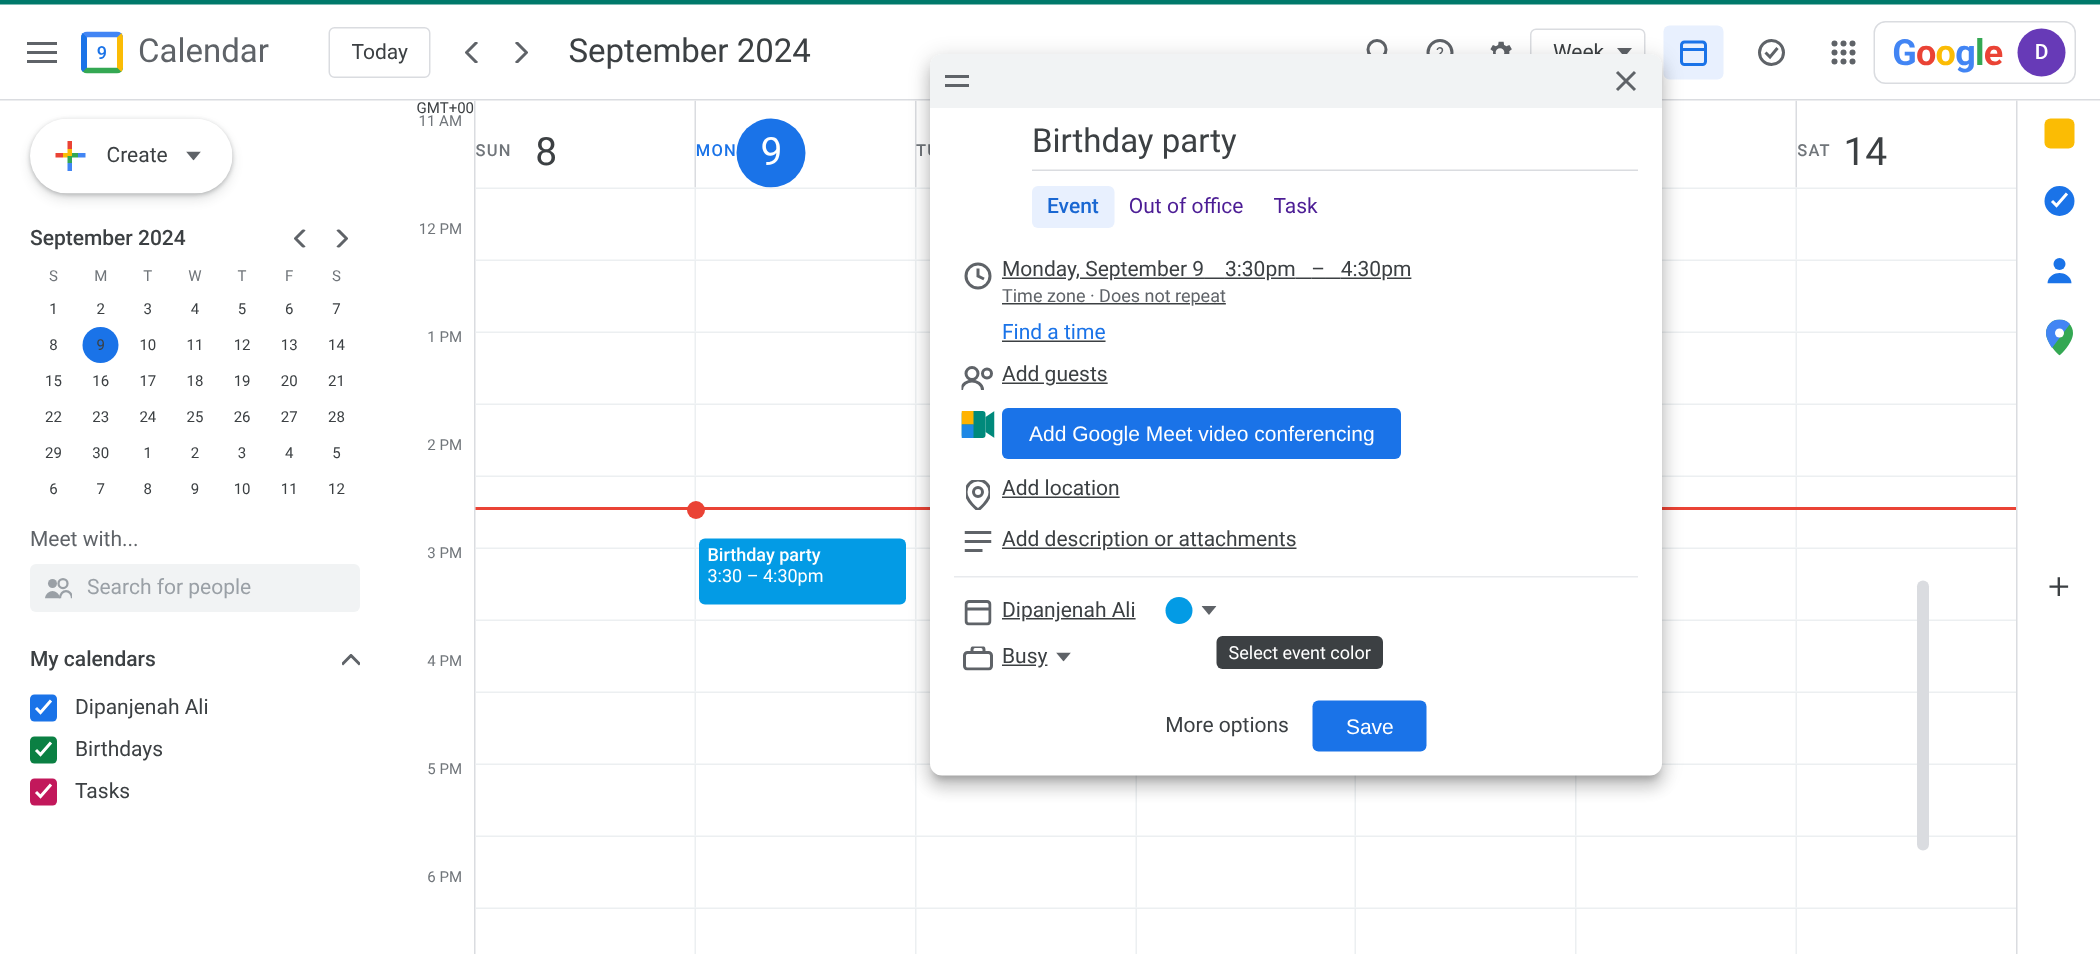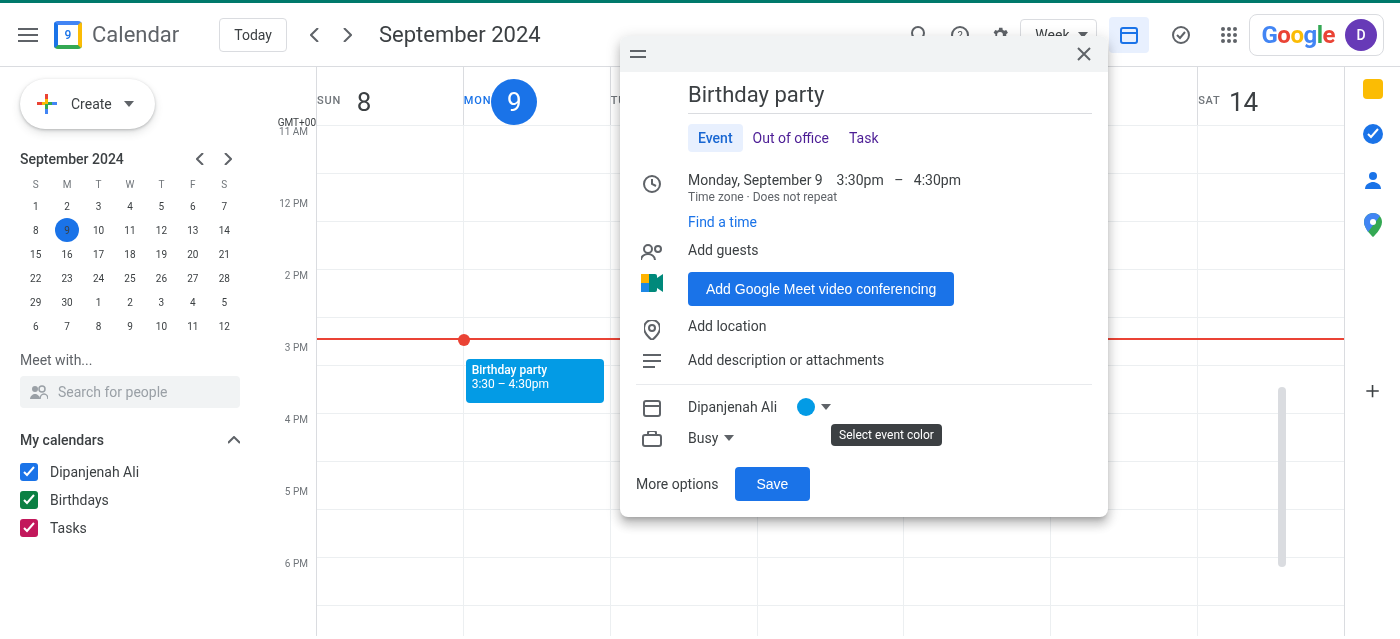--- a/index.html
+++ b/index.html
@@ -132,38 +132,38 @@
   }
   .pop-bar{height:36px;background:#f1f3f4;border-radius:8px 8px 0 0;display:flex;align-items:center;justify-content:space-between;padding:0 10px;color:#5f6368;}
   .pop-body{padding:4px 16px 0 16px;}
   .title-row{padding-left:52px;margin-bottom:8px;}
   .title-input{font-size:22px;color:#3c4043;font-weight:400;border:none;outline:none;width:100%;padding:6px 0;border-bottom:1px solid #dadce0;}
   
   .tab-row{padding-left:52px;display:flex;margin:10px 0 14px;}
   .tab{font-size:14px;color:#4c1d95;padding:6px 10px;border-radius:4px;cursor:pointer;}
   .tab.active{background:#e8f0fe;color:#1967d2;font-weight:500;}
 
-  .line{display:flex;align-items:flex-start;gap:20px;padding:6px 0;}
+  .line{display:flex;align-items:flex-start;padding:6px 0;text-decoration:underline;}
   .line .ic{width:32px;display:flex;justify-content:center;color:#5f6368;padding-top:2px;}
   .line .content{flex:1;font-size:14px;color:#3c4043;}
   .sub{color:#5f6368;font-size:12px;margin-top:2px;}
   .link{color:#1a73e8;cursor:pointer;}
   .placeholder{color:#5f6368;cursor:pointer;}
   .meet-btn{
     background:var(--blue);color:#fff;border:none;border-radius:4px;padding:9px 18px;font-size:14px;font-weight:500;cursor:pointer;
   }
 
   .color-dot{width:18px;height:18px;border-radius:50%;background:var(--peacock);}
   .busy-row{display:flex;align-items:center;gap:6px;color:#3c4043;}
 
   .tooltip{
     position:absolute;background:#3c4043;color:#fff;font-size:12px;padding:4px 8px;border-radius:4px;white-space:nowrap;
   }
 
-  .pop-actions{display:flex;justify-content:flex-start;align-items:center;gap:16px;padding:14px 16px 16px;}
+  .pop-actions{display:flex;justify-content:center;align-items:center;gap:16px;padding:14px 16px 16px;}
   .btn-flat{font-size:14px;color:#3c4043;cursor:pointer;}
   .btn-primary{background:var(--blue);color:#fff;border:none;border-radius:4px;padding:9px 22px;font-size:14px;font-weight:500;cursor:pointer;}
 
   
   svg{display:block;}
 
   
   .fake-scroll{position:absolute;right:58px;top:320px;width:8px;height:180px;background:#dadce0;border-radius:4px;}
 
   
@@ -402,20 +402,21 @@
         </div>
       </div>
   </aside>
 
   <main>
     <div style="display:flex;flex-direction:column;justify-content:space-between;">
       <div class="tz-label">GMT+00</div>
       <div class="tz-col" id="tz-col">
           <div class="tz">11 AM</div>
           <div class="tz">12 PM</div>
+          <div class="tz">1 PM</div>
           <div class="tz">2 PM</div>
           <div class="tz">3 PM</div>
           <div class="tz">4 PM</div>
           <div class="tz">5 PM</div>
           <div class="tz">6 PM</div>
         </div>
     </div>
     <div class="grid">
       <div class="day-headers" id="day-headers">
           <div class="dayh">

